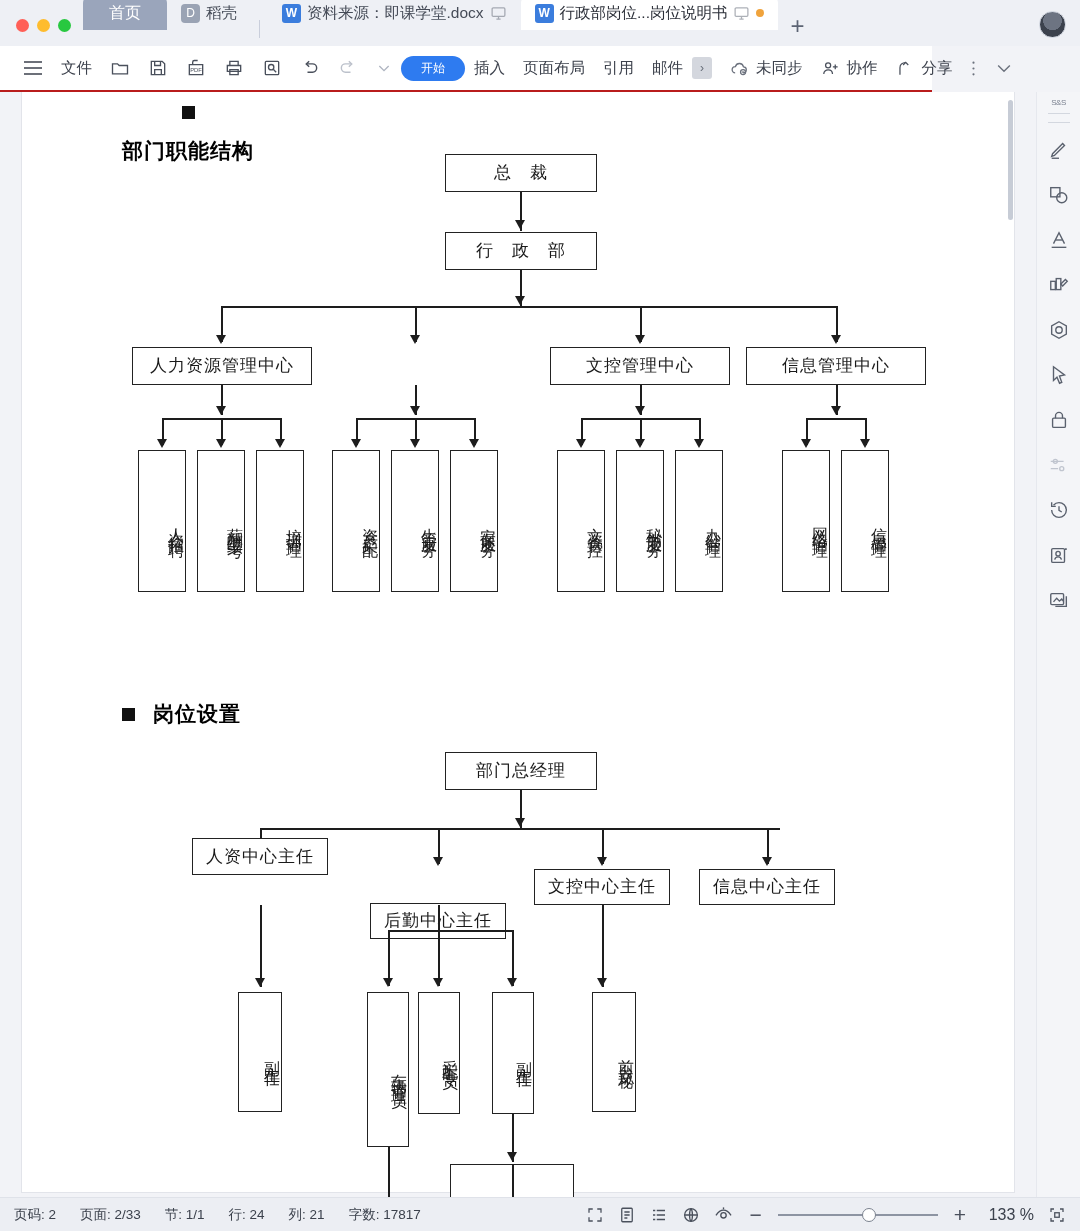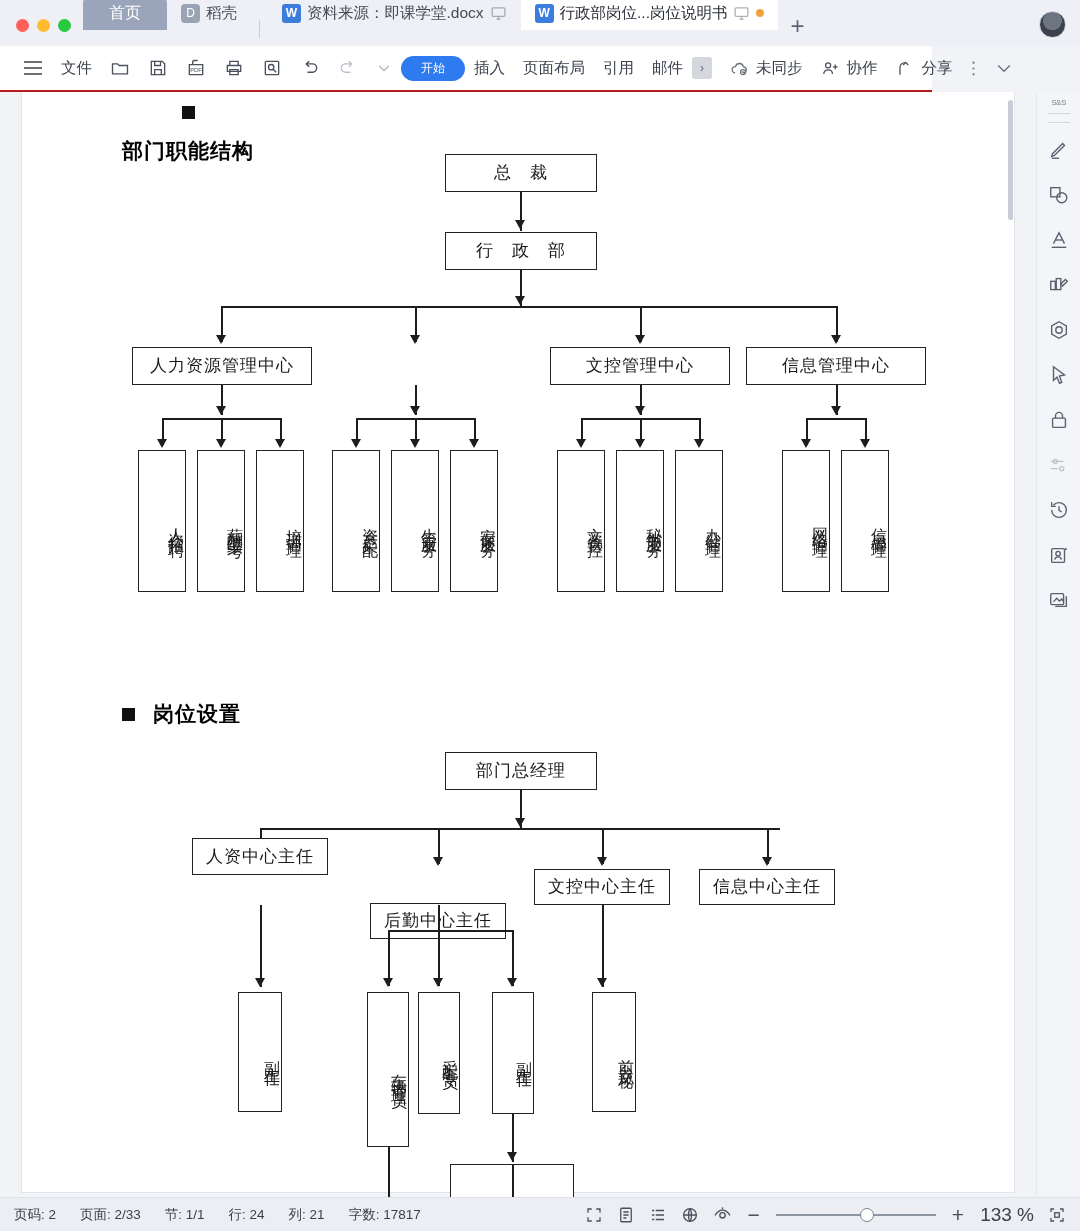--- a/index.html
+++ b/index.html
@@ -150,21 +150,21 @@
   }
   .st-item { margin-right: 24px; white-space: nowrap; }
   .st-right { margin-left: auto; display: flex; align-items: center; gap: 14px; }
   .zoom-track {
     width: 160px; height: 2px; background: #8d94a2; position: relative;
   }
   .zoom-knob {
     position: absolute; left: 84px; top: -6px; width: 14px; height: 14px;
     border-radius: 50%; background: #fff; border: 1.6px solid #7b828f;
   }
-  .zoom-pct { font-size: 19px; color: #3b414c; min-width: 52px; text-align: right; }
+  .zoom-pct { font-size: 16px; color: #3b414c; min-width: 52px; text-align: right; }
   .si { color: #4a505c; display: inline-flex; }
 </style>
 </head>
 <body>
 
 <div class="titlebar">
   <div class="traffic">
     <span class="tl red"></span>
     <span class="tl yellow"></span>
     <span class="tl green"></span>

